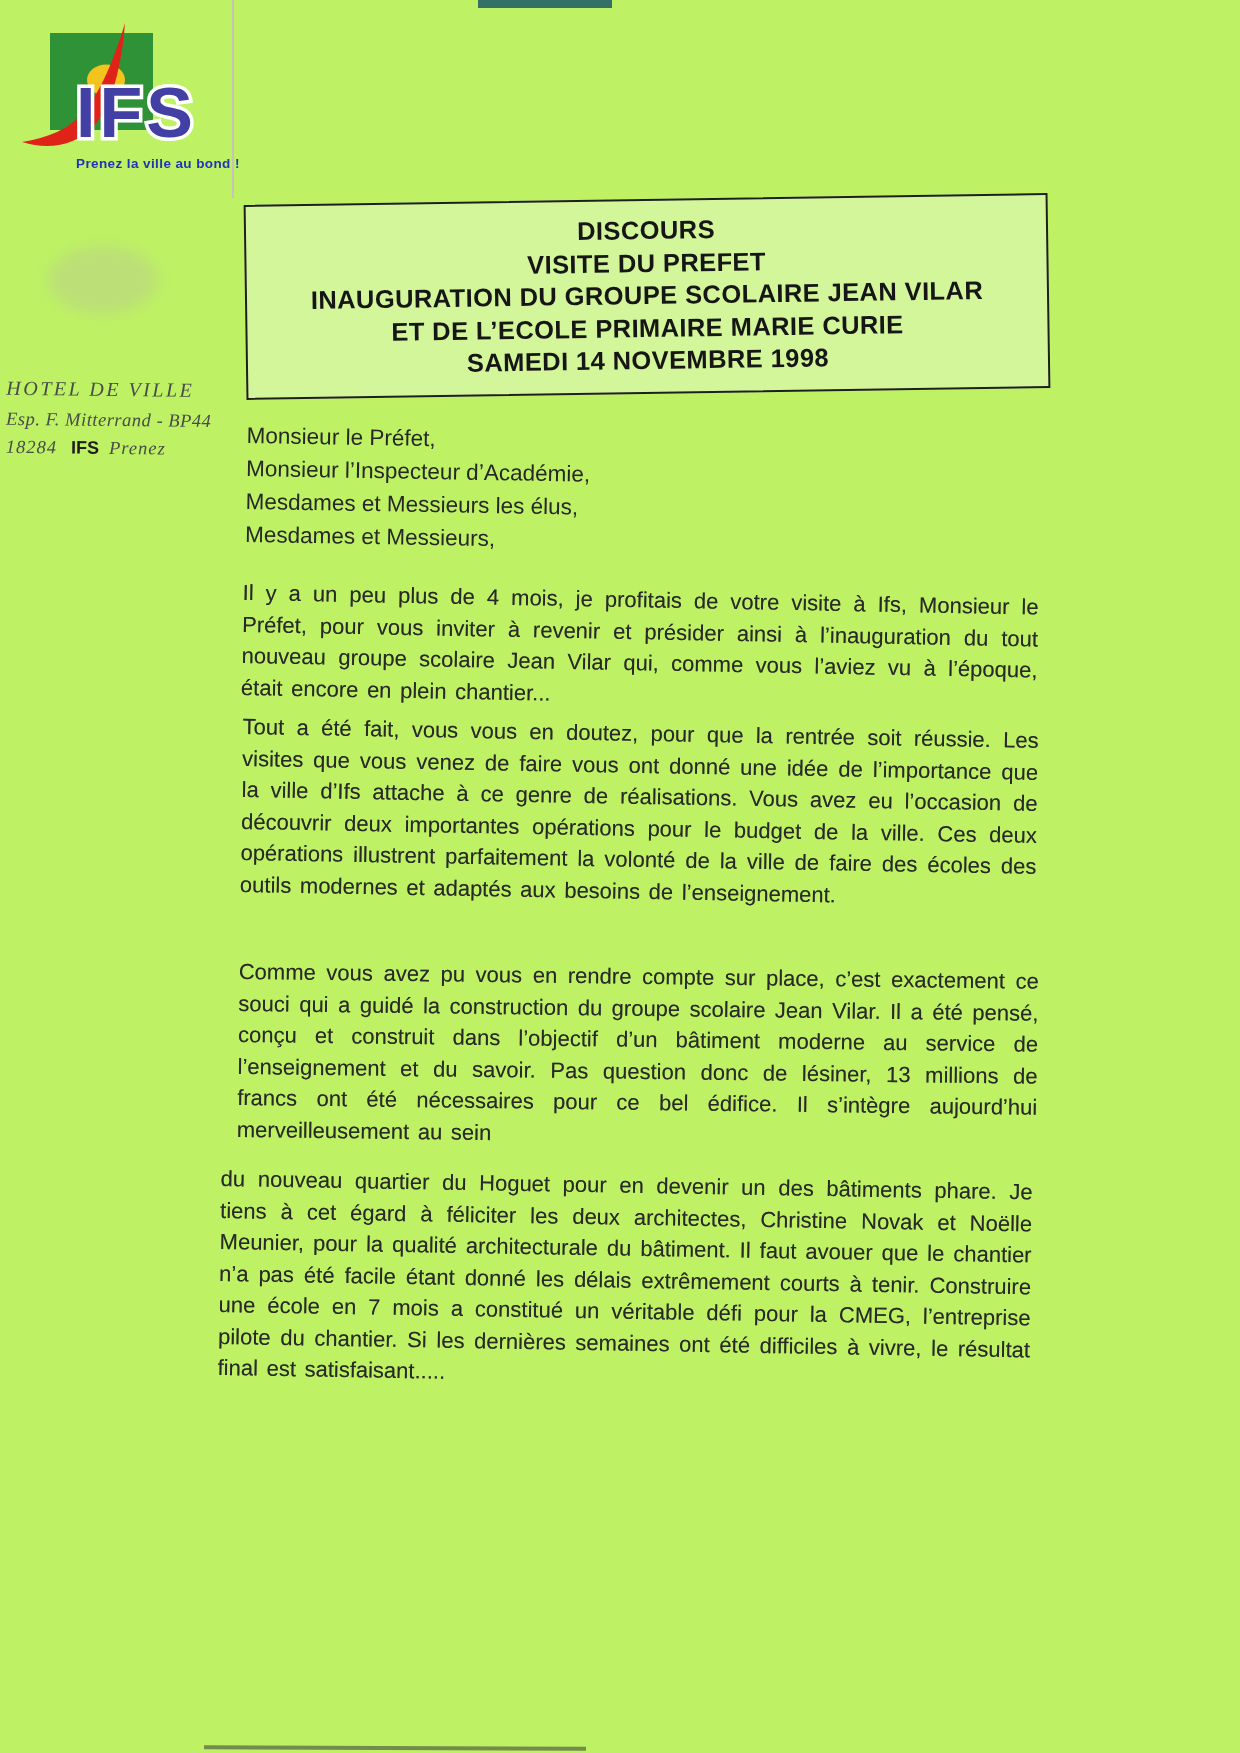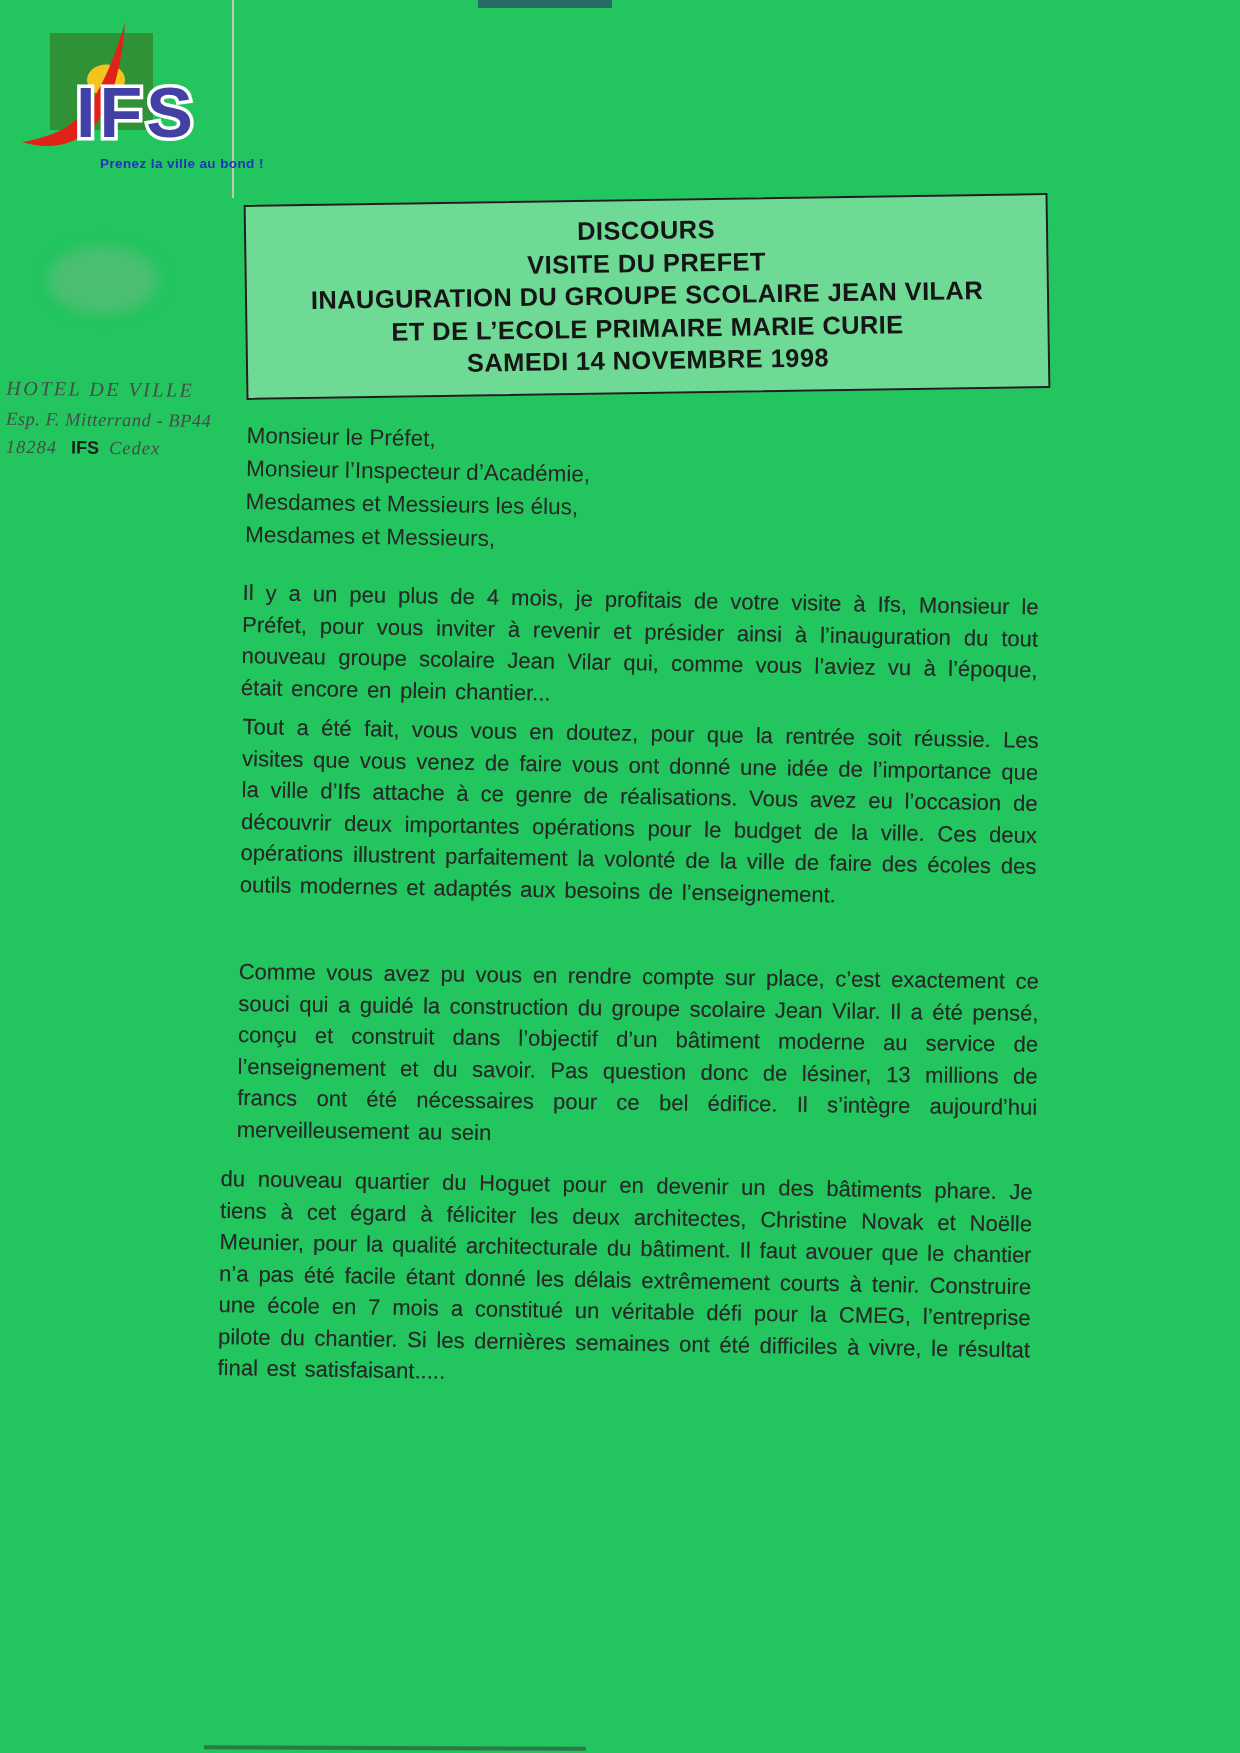--- a/index.html
+++ b/index.html
@@ -1,33 +1,33 @@
 <!DOCTYPE html>
 <html><head>
 <meta charset="utf-8">
 <style>
   html,body{margin:0;padding:0;background:#e8e6e2;}
   .page{
     position:relative;
     width:1240px;height:1753px;
-    background:#22c55e;
+    background:#bef264;
     overflow:hidden;
     font-family:"Liberation Sans", sans-serif;
     color:#2d2d2d;
   }
   
   .top-bar{position:absolute;left:478px;top:0;width:134px;height:8px;background:rgba(37,98,102,0.9);}
   .fold-line{position:absolute;left:232px;top:0;width:1.5px;height:198px;background:#c7c2ba;}
   .smudge{position:absolute;left:48px;top:246px;width:110px;height:68px;background:rgba(182,176,168,0.28);border-radius:50%;filter:blur(7px);}
   .bottom-edge{position:absolute;left:204px;top:1746px;width:382px;height:4px;background:rgba(55,55,55,0.55);transform:rotate(0.25deg);}
 
   
   .logo-svg{position:absolute;left:10px;top:16px;}
   .tagline{
-    position:absolute;left:100px;top:156px;width:200px;
+    position:absolute;left:76px;top:156px;width:200px;
     font-size:13.5px;font-weight:bold;letter-spacing:0.4px;
     color:#2134b8;
   }
 
   
   .letterhead{
     position:absolute;left:6px;top:378px;width:220px;
     font-family:"Liberation Serif", serif;font-style:italic;
     color:#474c49;transform:rotate(0.6deg);
   }
@@ -90,21 +90,21 @@
     <ellipse cx="96" cy="64" rx="19" ry="15.5" fill="#f2c41d"></ellipse>
     <path fill="#e02318" d="M115,7 C105,40 92,75 72,98 C58,113 38,122 12,126
              C40,135 66,129 84,110 C102,90 112,48 115,7 Z"></path>
     <text x="66" y="121" font-family="Liberation Sans, sans-serif" font-size="70" font-weight="bold" letter-spacing="4" fill="#423fa5" stroke="#ffffff" stroke-width="7" paint-order="stroke">IFS</text>
   </svg>
   <div class="tagline">Prenez la ville au bond !</div>
 
   <div class="letterhead">
     <div class="lh1">HOTEL DE VILLE</div>
     <div class="lh2">Esp. F. Mitterrand - BP44</div>
-    <div class="lh3"><span>18284</span><span class="bold-ifs">IFS</span><span>Cedex</span></div>
+    <div class="lh3"><span>18284</span><span class="bold-ifs">IFS</span><span>Prenez</span></div>
   </div>
 
   <div class="title-box">
     <div class="title-line">DISCOURS</div>
     <div class="title-line">VISITE DU PREFET</div>
     <div class="title-line">INAUGURATION DU GROUPE SCOLAIRE JEAN VILAR</div>
     <div class="title-line">ET DE L’ECOLE PRIMAIRE MARIE CURIE</div>
     <div class="title-line">SAMEDI 14 NOVEMBRE 1998</div>
   </div>
 

